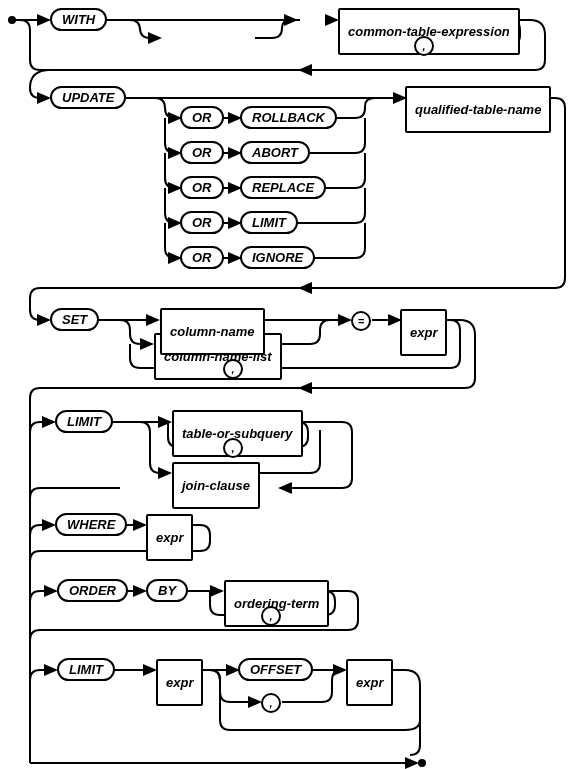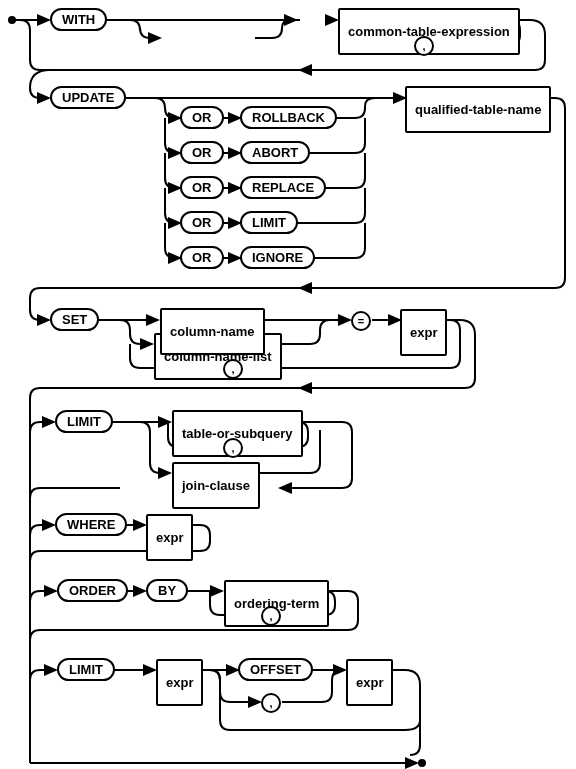--- a/index.html
+++ b/index.html
@@ -1,16 +1,16 @@
 <!DOCTYPE html>
 <html><head>
 <meta charset="utf-8">
 <style>
   body { margin:0; font-family: Helvetica, Arial, sans-serif; font-size:13px; background:#fff; }
-  .canvas { position:relative; width:576px; height:769px; }
+  .canvas { position:relative; width:576px; height:769px;font-style:italic; }
   svg { position:absolute; top:0; left:0; }
   .node { position:absolute; background:#fff; text-align:center; display:flex; align-items:center; justify-content:center; font-weight:bold; }
   .kw { border:2px solid #000; border-radius:14px; padding:2px 10px; }
   .nt { border:2px solid #000; border-radius:2px; padding:14px 8px; }
   .sym { border:2px solid #000; border-radius:50%; width:16px; height:16px; font-size:11px; font-weight:bold; }
   .dot { position:absolute; width:8px; height:8px; border-radius:50%; background:#000; }
 </style>
 </head>
 <body>
 

